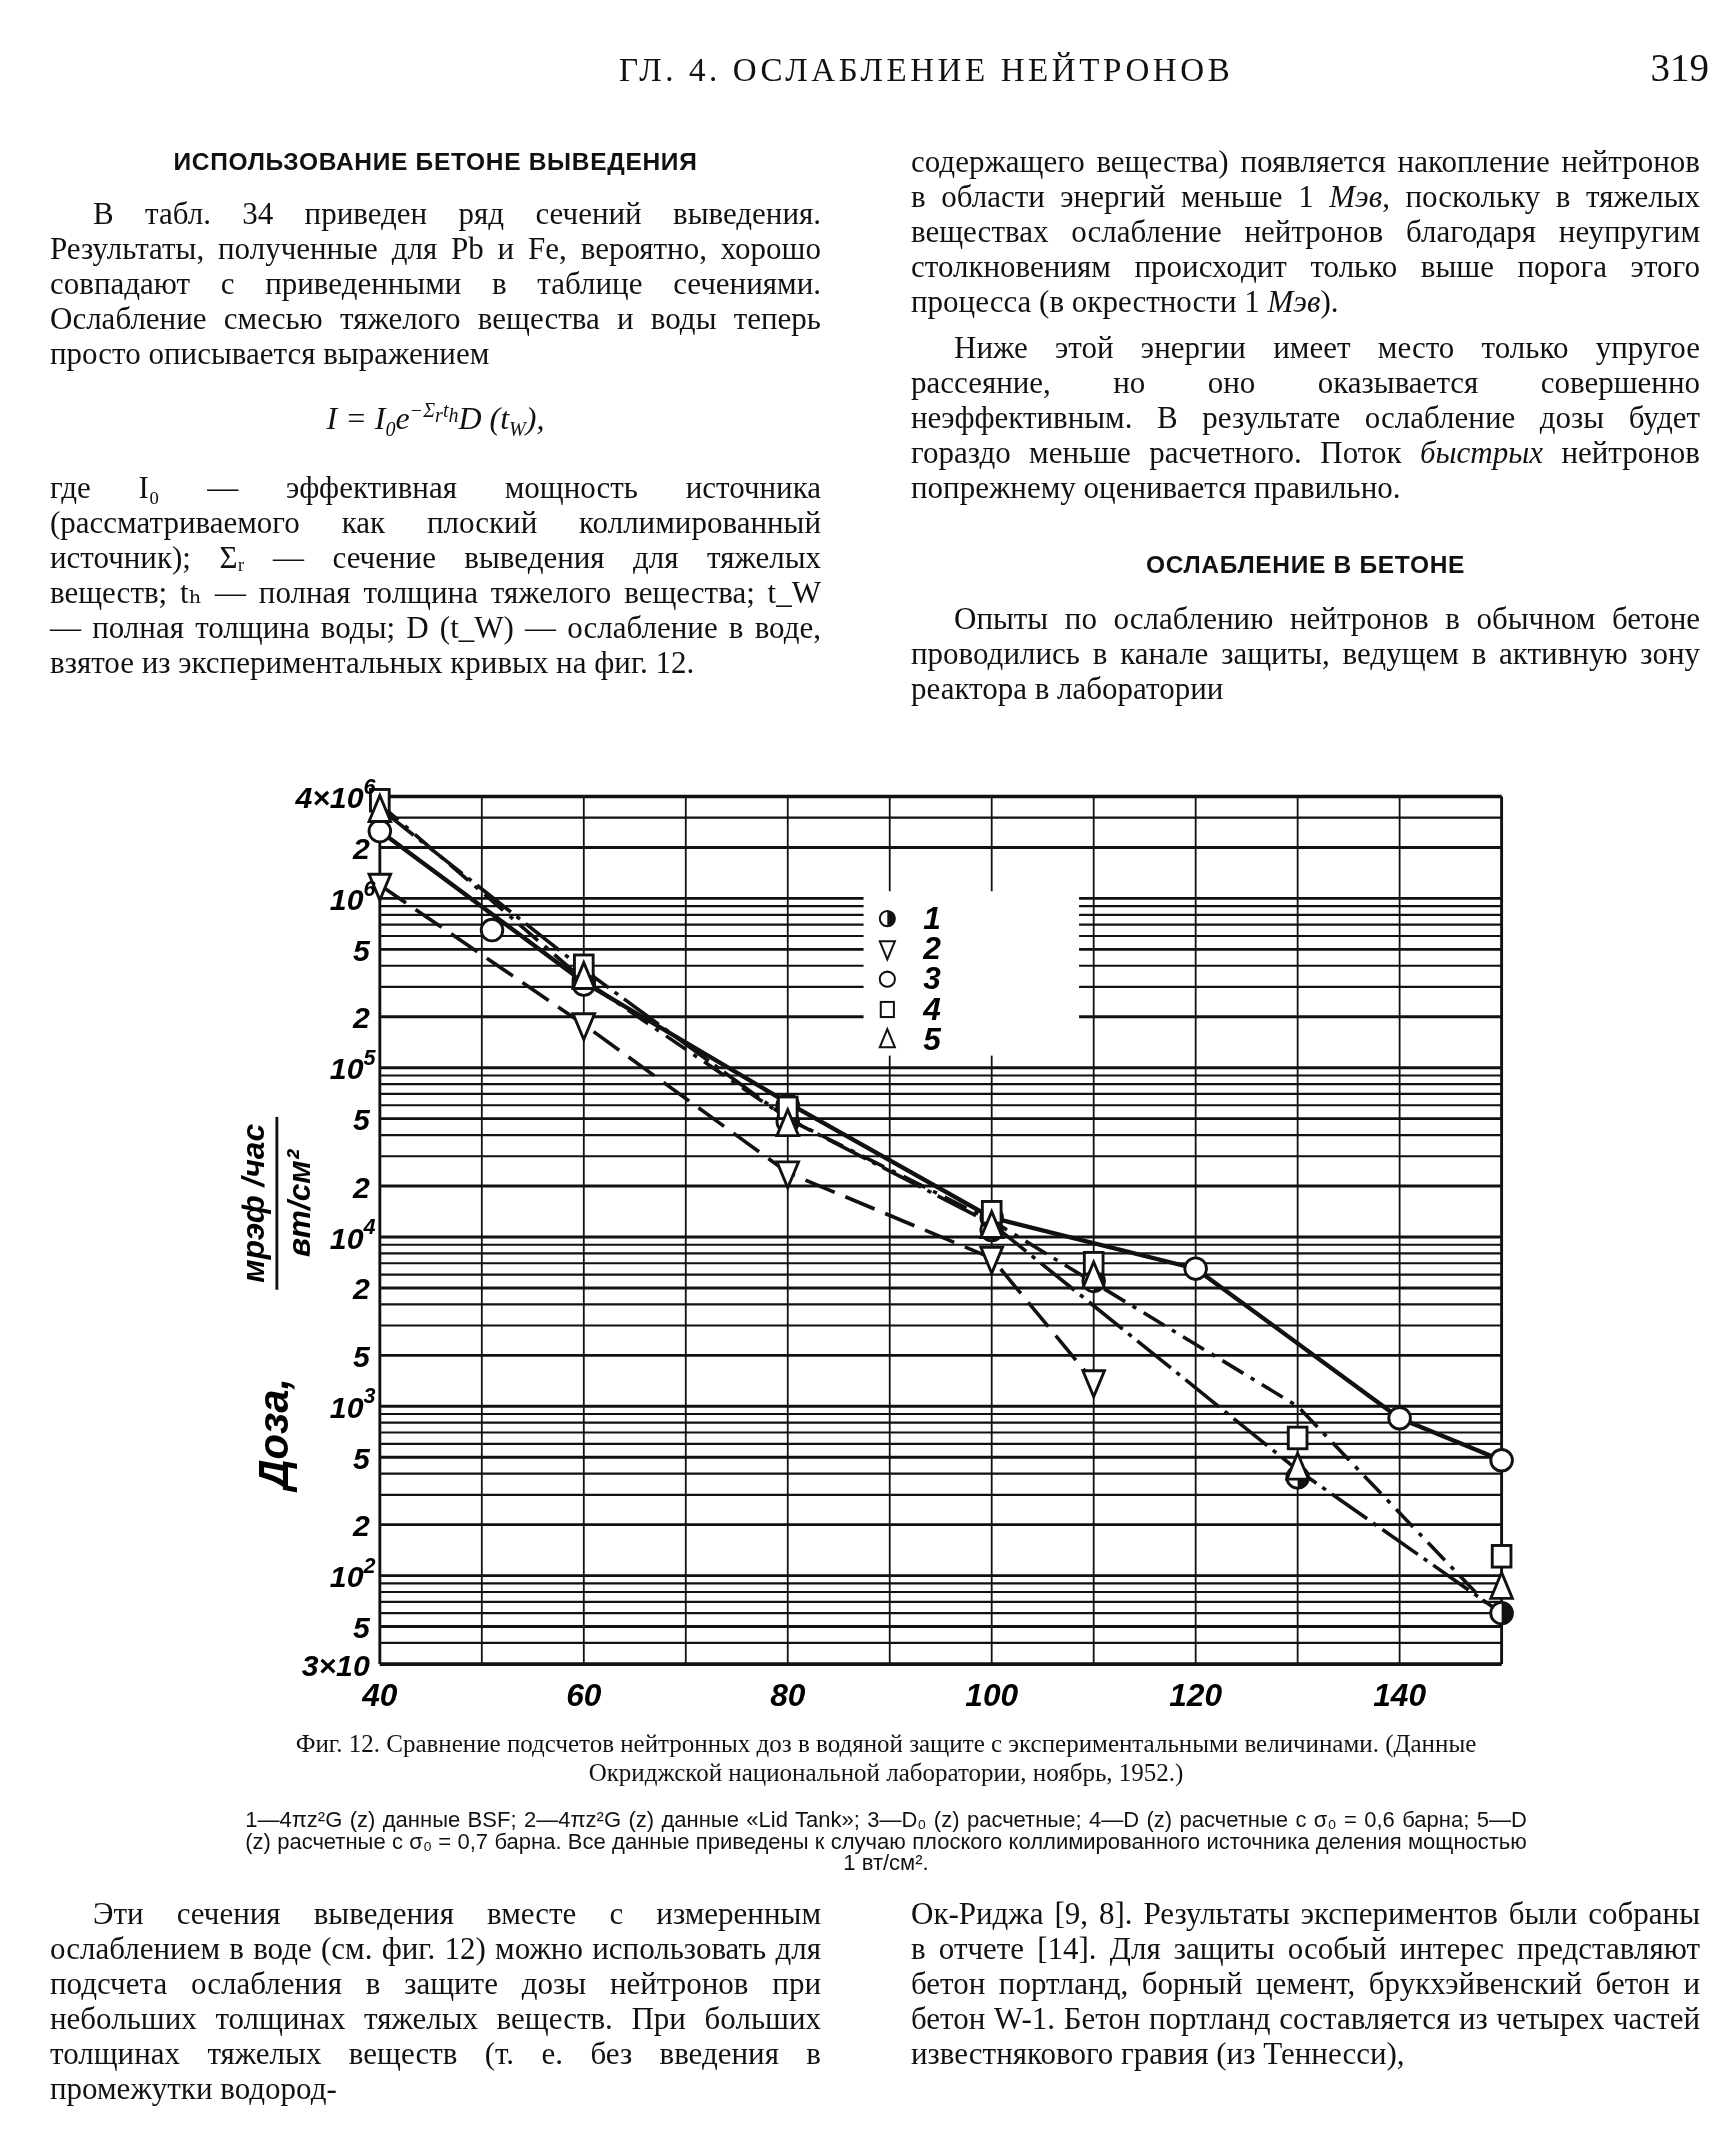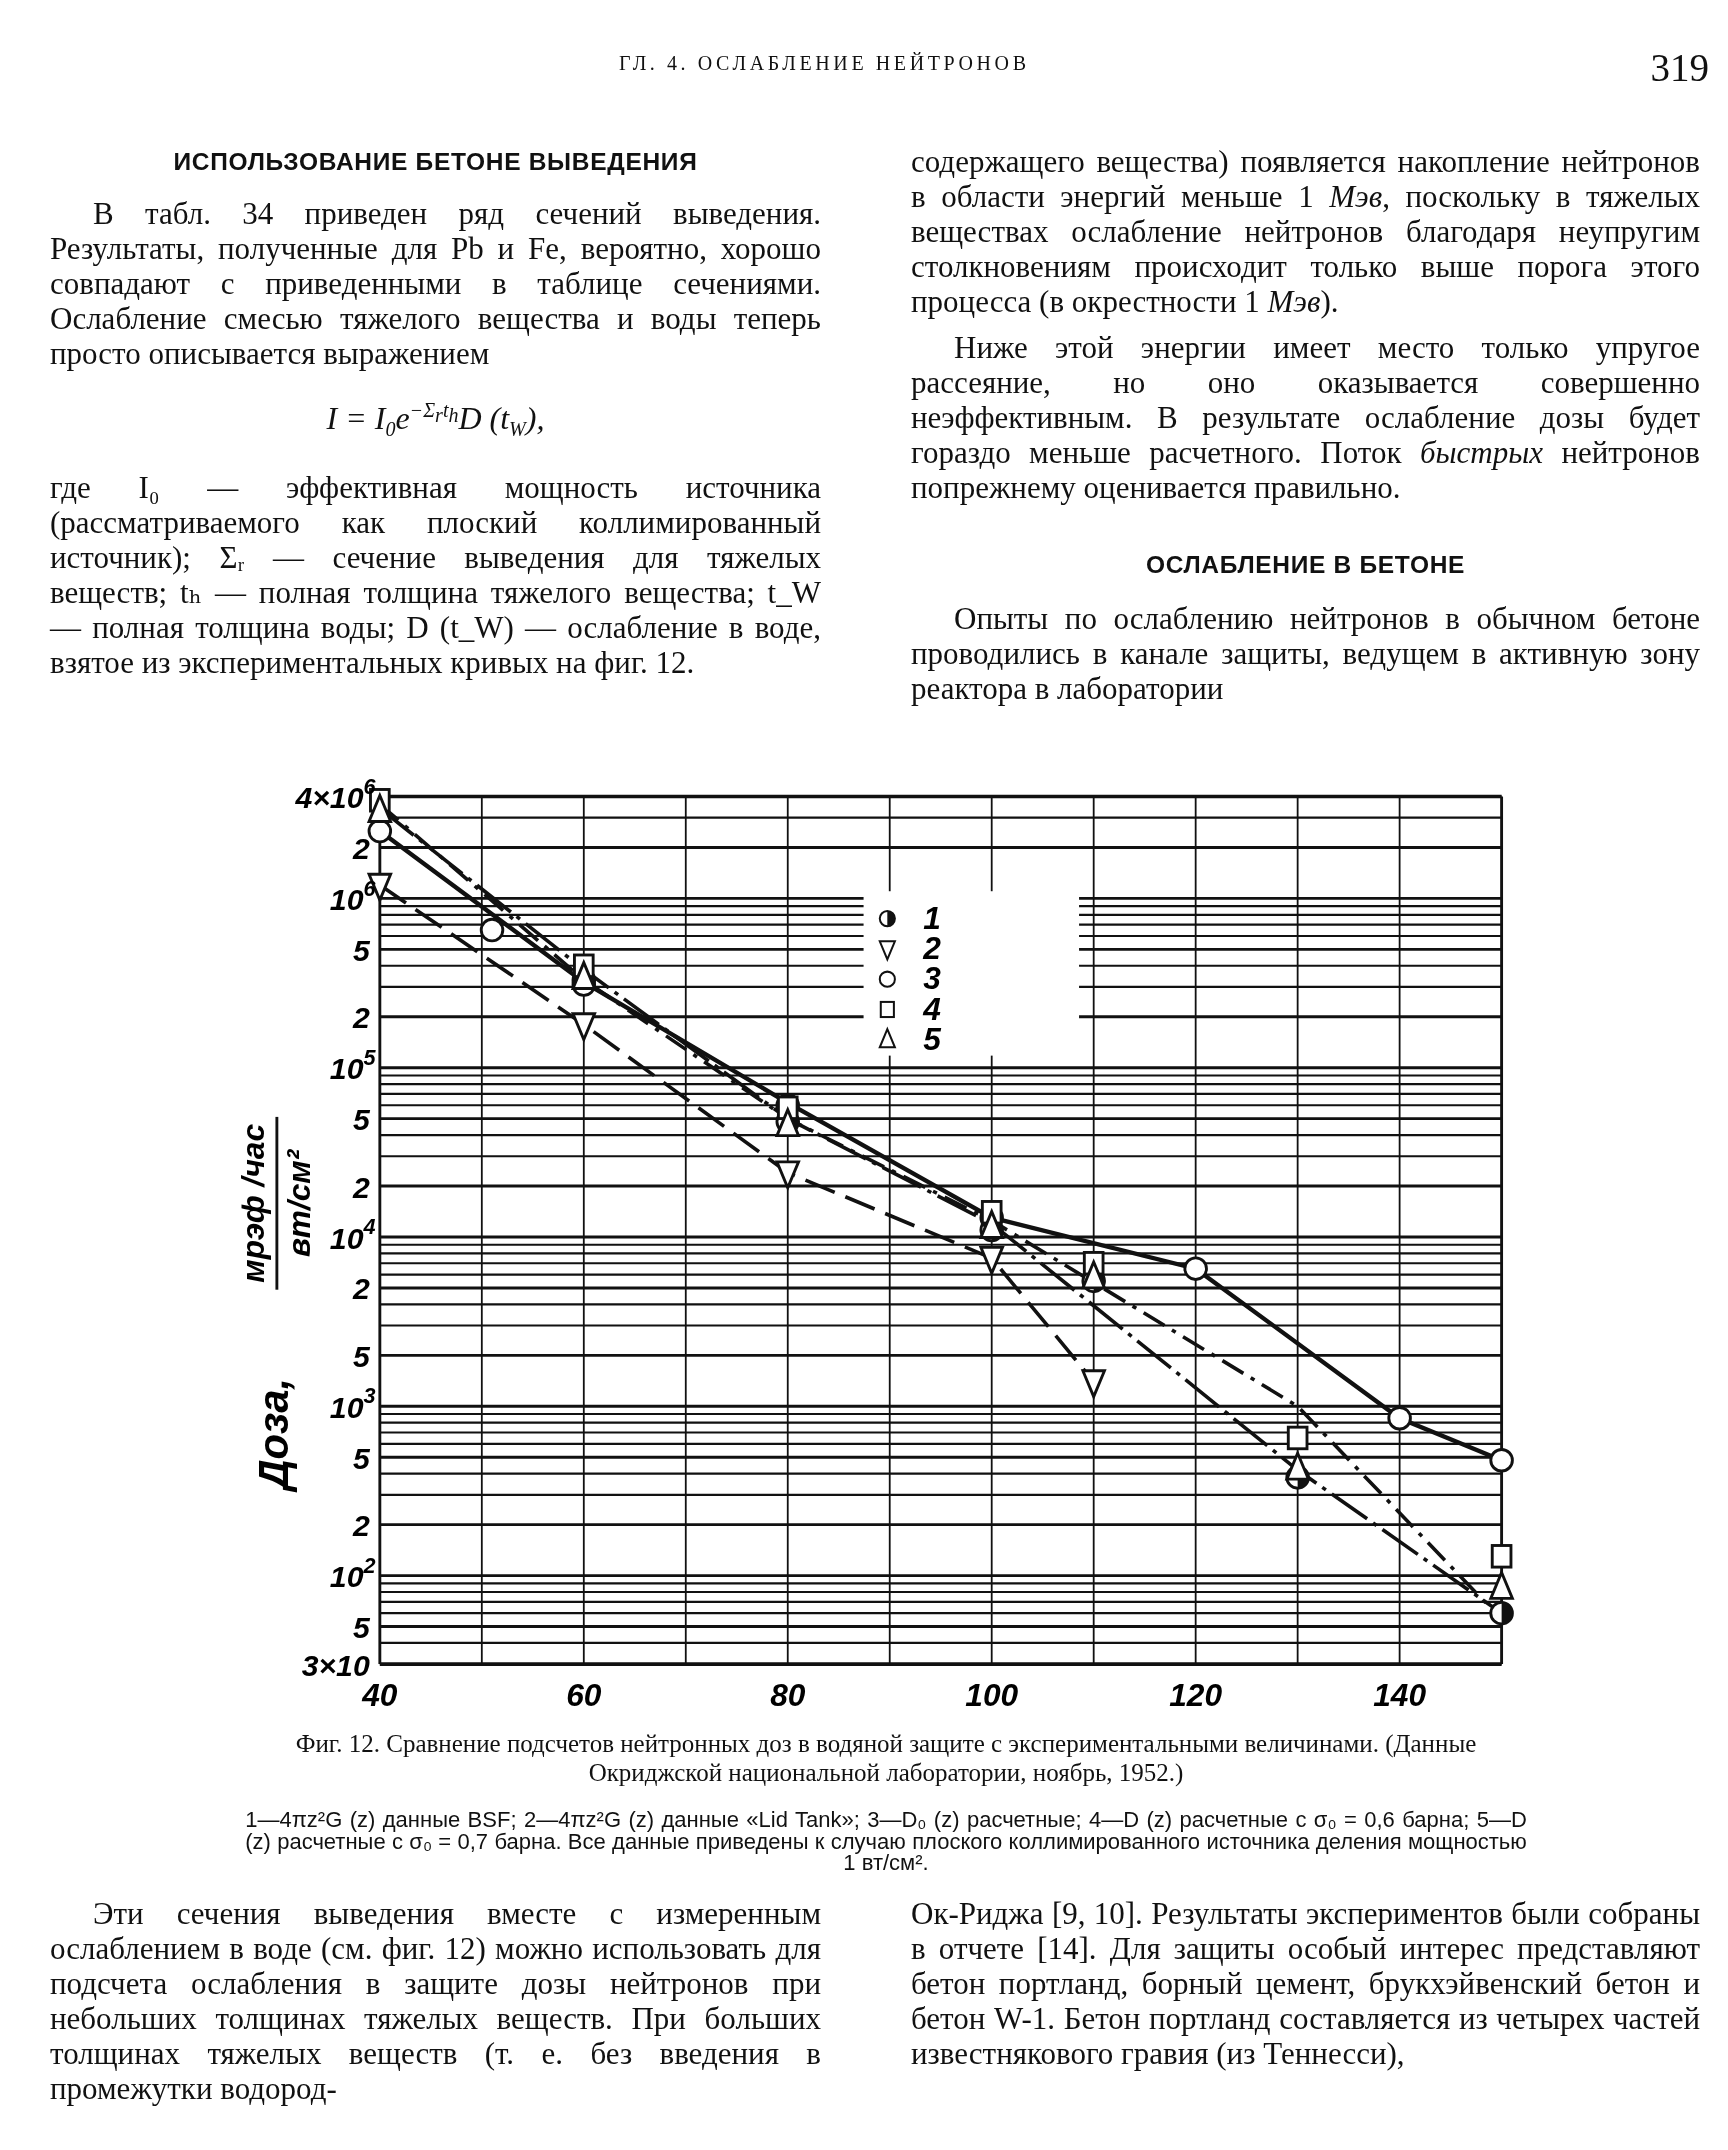--- a/index.html
+++ b/index.html
@@ -1,18 +1,18 @@
 <!DOCTYPE html>
 <html style="font-size:11.5px"><head>
 <meta charset="utf-8">
 <style>
   html, body { margin:0; padding:0; background:#ffffff; }
   body { width:1729px; height:2151px; position:relative; overflow:hidden; color:#111; font-family:"Liberation Serif","DejaVu Serif",serif; }
   .running-head { position:absolute; top:52px; left:0; width:1729px; height:43px; }
-  .running-head .title { position:absolute; left:619px; top:0; font-size:20px; letter-spacing:3.6px; font-family:"Liberation Serif",serif; }
+  .running-head .title { position:absolute; left:619px; top:0; font-size:33px; letter-spacing:3.6px; font-family:"Liberation Serif",serif; }
   .running-head .page { position:absolute; right:20px; top:-7.2px; font-size:39px; }
   .col { position:absolute; font-size:31px; line-height:35px; text-align:justify; }
   .col p { margin:0; }
   .indent { text-indent:43px; }
   .heading { font-family:"Liberation Sans","DejaVu Sans",sans-serif; font-weight:bold; font-size:24.5px; letter-spacing:0.7px; text-align:center; }
   .formula { text-align:center; font-style:italic; font-size:32px; margin:21.6px 0 23px 0; }
   .formula sup { font-size:20px; }
   .formula sub { font-size:20px; }
   i { font-style:italic; }
   .chart-wrap { position:absolute; left:238px; top:771px; width:1296px; height:951px; }
@@ -295,15 +295,15 @@
 <div class="caption">
   <p class="main">Фиг. 12. Сравнение подсчетов нейтронных доз в водяной защите с экспериментальными величинами. (Данные Окриджской национальной лаборатории, ноябрь, 1952.)</p>
   <p class="sub">1—4πz²G (z) данные BSF; 2—4πz²G (z) данные «Lid Tank»; 3—D₀ (z) расчетные; 4—D (z) расчетные с σ₀ = 0,6 барна; 5—D (z) расчетные с σ₀ = 0,7 барна. Все данные приведены к случаю плоского коллимированного источника деления мощностью 1 вт/см².</p>
 </div>
 
 <div class="col" style="left:50px; top:1896px; width:771px;">
   <p class="indent">Эти сечения выведения вместе с измеренным ослаблением в воде (см. фиг. 12) можно использовать для подсчета ослабления в защите дозы нейтронов при небольших толщинах тяжелых веществ. При больших толщинах тяжелых веществ (т. е. без введения в промежутки водород-</p>
 </div>
 
 <div class="col" style="left:911px; top:1896px; width:789px;">
-  <p>Ок-Риджа [9, 10]. Результаты экспериментов были собраны в отчете [14]. Для защиты особый интерес представляют бетон портланд, борный цемент, брукхэйвенский бетон и бетон W-1. Бетон портланд составляется из четырех частей известнякового гравия (из Теннесси),</p>
+  <p>Ок-Риджа [9, 8]. Результаты экспериментов были собраны в отчете [14]. Для защиты особый интерес представляют бетон портланд, борный цемент, брукхэйвенский бетон и бетон W-1. Бетон портланд составляется из четырех частей известнякового гравия (из Теннесси),</p>
 </div>
 
 
 </body></html>

